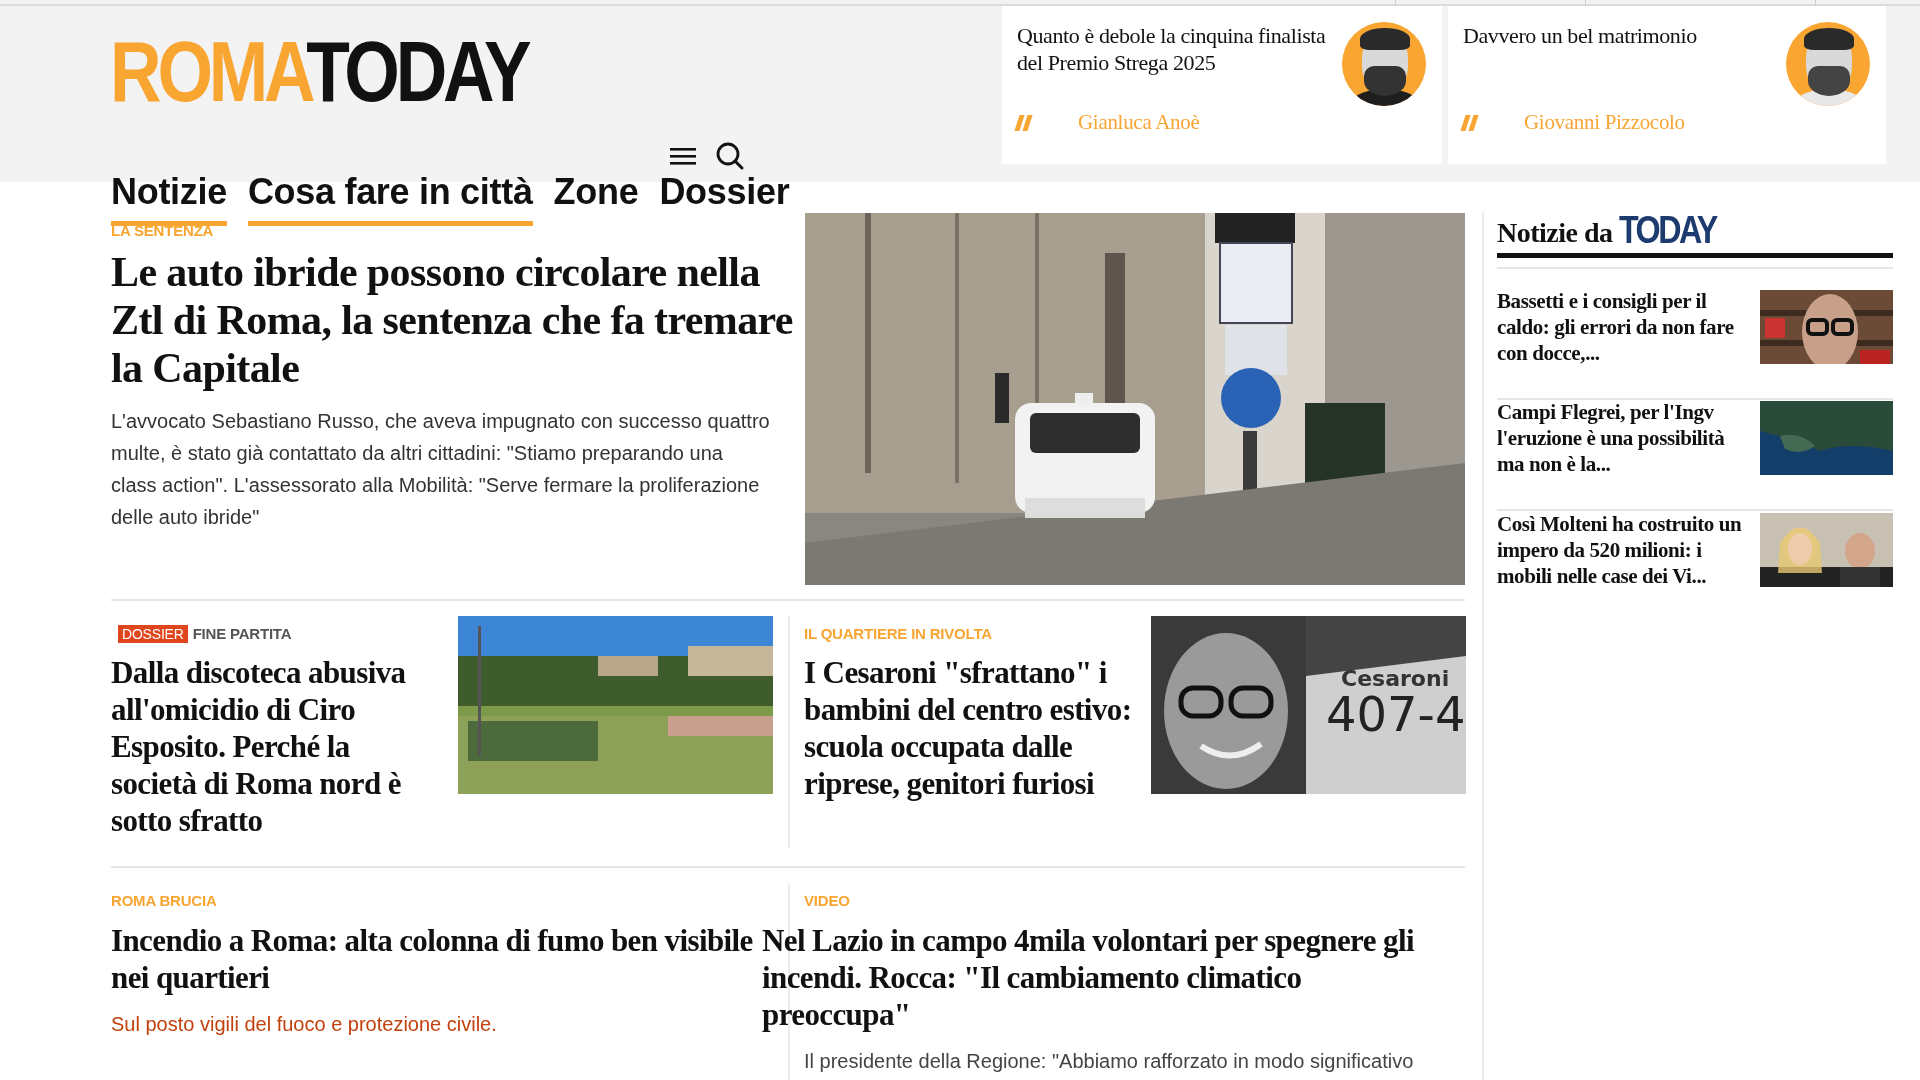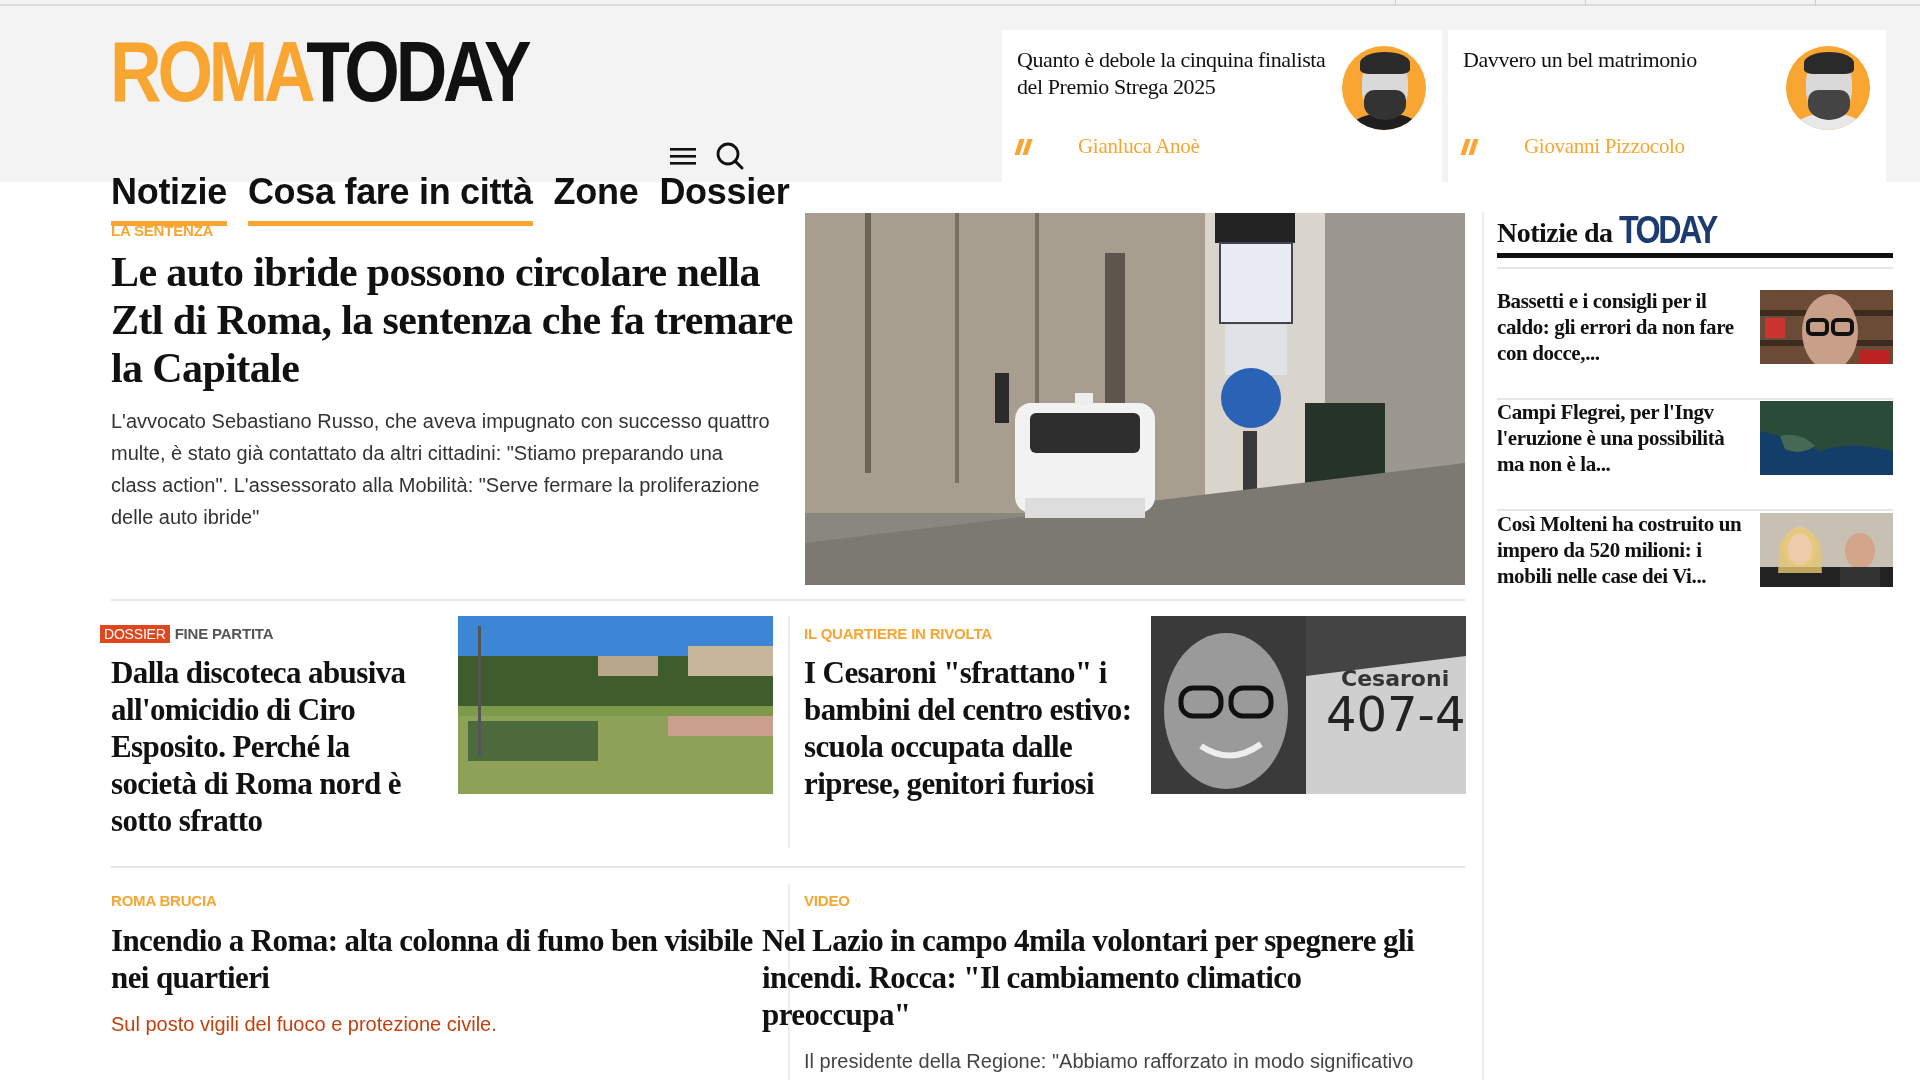--- a/index.html
+++ b/index.html
@@ -12,21 +12,21 @@
   header.site-header { position: absolute; left: 0; top: 6px; width: 1920px; height: 176px; background: #f3f3f3; }
   .logo { position: absolute; left: 110px; top: 22px; font-family: "Liberation Sans", sans-serif; font-weight: bold; font-size: 86px; letter-spacing: -5px; line-height: 1; transform: scaleX(0.83); transform-origin: left top; }
   .logo .roma { color: #f8a532; }
   .logo .today { color: #111; }
 
   nav.main-nav { position: absolute; left: 111px; top: 124px; height: 52px; display: flex; align-items: flex-start; }
   .nav-item { position: relative; font-family: Liberation Sans, sans-serif; font-weight: bold; font-size: 36px; color: #111; margin-right: 21px; height: 52px; line-height: 36px; letter-spacing: -0.3px; cursor: pointer; margin-top: 44px; }
   .nav-item.active::after { content: ""; position: absolute; left: 0; right: 0; bottom: 0; height: 5px; background: #f8a532; }
   .nav-icon { position: absolute; top: 134px; width: 32px; height: 32px; cursor: pointer; }
 
-  .op-card { position: absolute; top: 24px; height: 158px; background: #ffffff; }
+  .op-card { position: absolute; top: 0; height: 158px; background: #ffffff; }
   .op-title { position: absolute; left: 15px; top: 16px; width: 330px; font-family: "Liberation Serif", serif; font-size: 22px; line-height: 27px; color: #111; letter-spacing: -0.4px; }
   .op-author { position: absolute; left: 15px; top: 104px; font-family: "Liberation Serif", serif; font-size: 21px; color: #f8a532; letter-spacing: -0.3px; display: flex; align-items: center; gap: 44px; }
   .op-author .quote { display: inline-flex; gap: 3px; margin-right: 4px; transform: skewX(-18deg); }
   .op-author .quote span { display: inline-block; width: 5px; height: 16px; background: #f8a532; }
   .op-avatar { position: absolute; top: 16px; width: 84px; height: 84px; border-radius: 50%; background: #f8a532; overflow: hidden; }
   .op-avatar .head { position: absolute; left: 20px; top: 10px; width: 46px; height: 58px; border-radius: 45% 45% 40% 40%; background: #d9d9d9; }
   .op-avatar .hair { position: absolute; left: 18px; top: 6px; width: 50px; height: 22px; border-radius: 50% 50% 20% 20%; background: #2a2a2a; }
   .op-avatar .beard { position: absolute; left: 22px; top: 44px; width: 42px; height: 30px; border-radius: 10px 10px 50% 50%; background: #333; }
   .op-avatar .body { position: absolute; left: 8px; top: 68px; width: 70px; height: 40px; border-radius: 40% 40% 0 0; background: #1e1e1e; }
 
@@ -151,21 +151,21 @@
     <rect x="210" y="190" width="140" height="110" rx="16" fill="#f2f2f2"></rect>
     <rect x="225" y="200" width="110" height="40" rx="6" fill="#2e2e2e"></rect>
     <rect x="220" y="285" width="120" height="20" fill="#ddd"></rect>
     <rect x="270" y="180" width="18" height="12" fill="#eee"></rect>
     <rect x="190" y="160" width="14" height="50" fill="#2a2a2a"></rect>
   </svg>
 </div>
 
 <div class="hr" style="left:111px; top:599px; width:1354px;"></div>
 
-<div class="card-kicker kicker" style="left:100px; top:625px;">
+<div class="card-kicker kicker" style="left:118px; top:625px;">
   <span class="badge">DOSSIER</span><span class="gray" style="color:#555;">FINE PARTITA</span>
 </div>
 <h2 class="headline card-title" style="left:111px; top:654px; width:330px;">Dalla discoteca abusiva all'omicidio di Ciro Esposito. Perché la società di Roma nord è sotto sfratto</h2>
 <div class="card-image" style="left:458px; top:616px;">
   <svg width="315" height="178" viewBox="0 0 315 178">
     <rect width="315" height="178" fill="#7d9a4a"></rect>
     <rect width="315" height="60" fill="#3d86d6"></rect>
     <rect x="0" y="40" width="315" height="50" fill="#3f5d2c"></rect>
     <rect x="230" y="30" width="85" height="30" fill="#c7b79a"></rect>
     <rect x="140" y="40" width="60" height="20" fill="#b8a78a"></rect>

